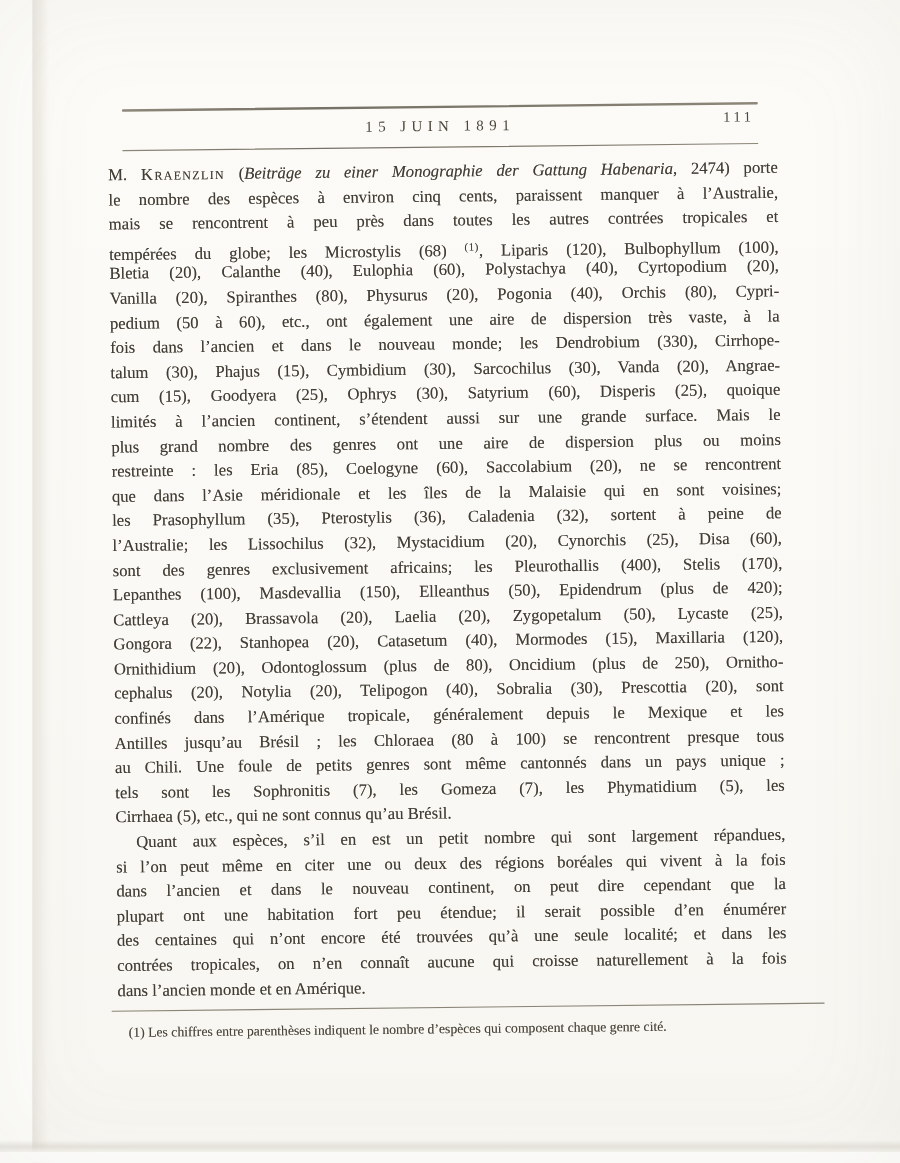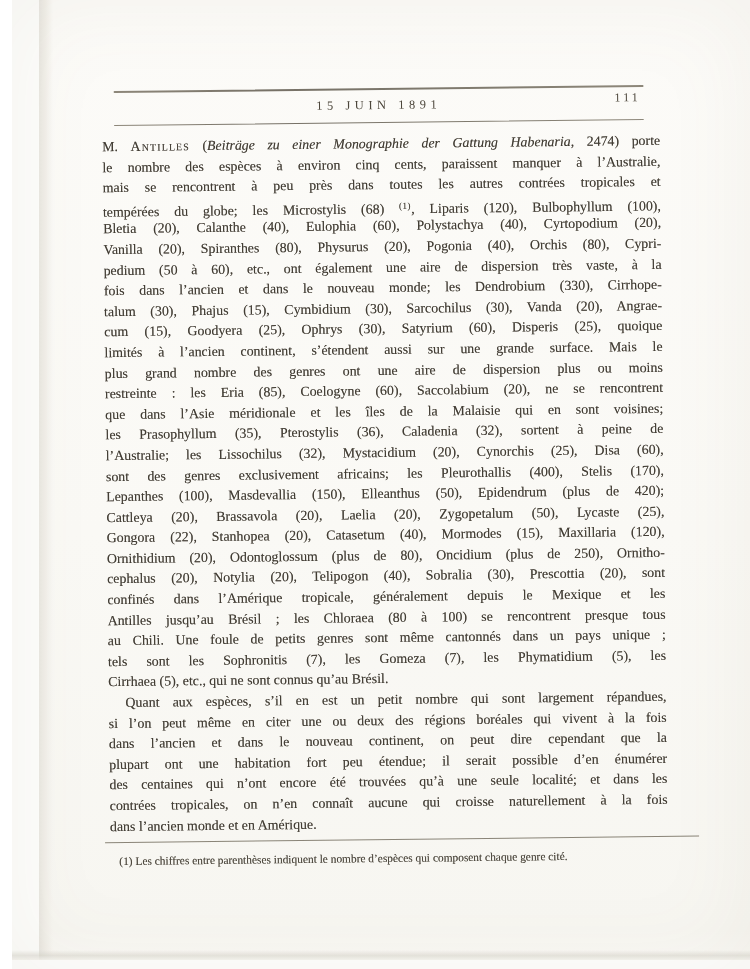--- a/index.html
+++ b/index.html
@@ -5,21 +5,20 @@
   * { margin: 0; padding: 0; box-sizing: border-box; }
   html, body {
     width: 750px; height: 969px;
     background: #ffffff;
     font-family: "Liberation Serif", serif;
     overflow: hidden;
   }
   .page {
     position: absolute; inset: 0;
     background: linear-gradient(180deg, #fcfbf8 0%, #faf9f5 55%, #f7f6f1 96%, #fbfaf7 100%);
-    margin-left: 12px;
   }
   .page::after {
     content: ""; position: absolute; inset: 0;
     box-shadow: inset 0 0 90px rgba(130, 118, 92, 0.07);
     pointer-events: none;
   }
   .edge-white-left {
     position: absolute; left: 0; top: 0; width: 27px; height: 100%;
     background: #fdfdfb;
   }
@@ -98,21 +97,21 @@
       <div class="rule"></div>
       <div class="header-row">
         <span class="header-date">15 JUIN 1891</span>
         <span class="page-number">111</span>
       </div>
       <div class="rule"></div>
     </div>
 
     <div class="body-text">
       <div class="paragraph">
-          <div class="line"><span>M. </span><span class="smallcaps">Antilles</span><span> (</span><span class="italic">Beiträge zu einer Monographie der Gattung Habenaria</span><span>, 2474) porte</span></div>
+          <div class="line"><span>M. </span><span class="smallcaps">Kraenzlin</span><span> (</span><span class="italic">Beiträge zu einer Monographie der Gattung Habenaria</span><span>, 2474) porte</span></div>
           <div class="line"><span>le nombre des espèces à environ cinq cents, paraissent manquer à l’Australie,</span></div>
           <div class="line"><span>mais se rencontrent à peu près dans toutes les autres contrées tropicales et</span></div>
           <div class="line"><span>tempérées du globe; les Microstylis (68) </span><span class="sup">(1)</span><span>, Liparis (120), Bulbophyllum (100),</span></div>
           <div class="line"><span>Bletia (20), Calanthe (40), Eulophia (60), Polystachya (40), Cyrtopodium (20),</span></div>
           <div class="line"><span>Vanilla (20), Spiranthes (80), Physurus (20), Pogonia (40), Orchis (80), Cypri-</span></div>
           <div class="line"><span>pedium (50 à 60), etc., ont également une aire de dispersion très vaste, à la</span></div>
           <div class="line"><span>fois dans l’ancien et dans le nouveau monde; les Dendrobium (330), Cirrhope-</span></div>
           <div class="line"><span>talum (30), Phajus (15), Cymbidium (30), Sarcochilus (30), Vanda (20), Angrae-</span></div>
           <div class="line"><span>cum (15), Goodyera (25), Ophrys (30), Satyrium (60), Disperis (25), quoique</span></div>
           <div class="line"><span>limités à l’ancien continent, s’étendent aussi sur une grande surface. Mais le</span></div>

